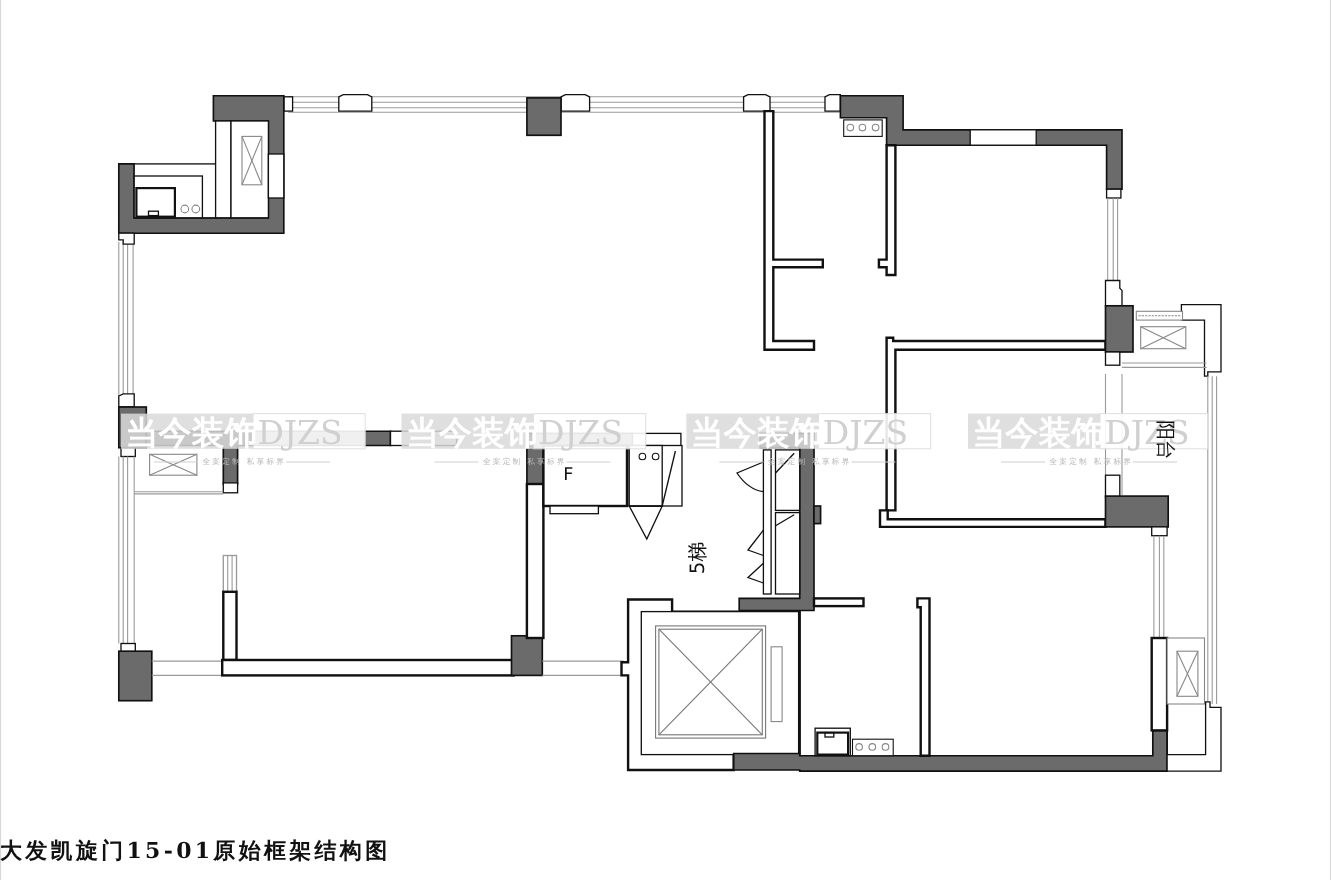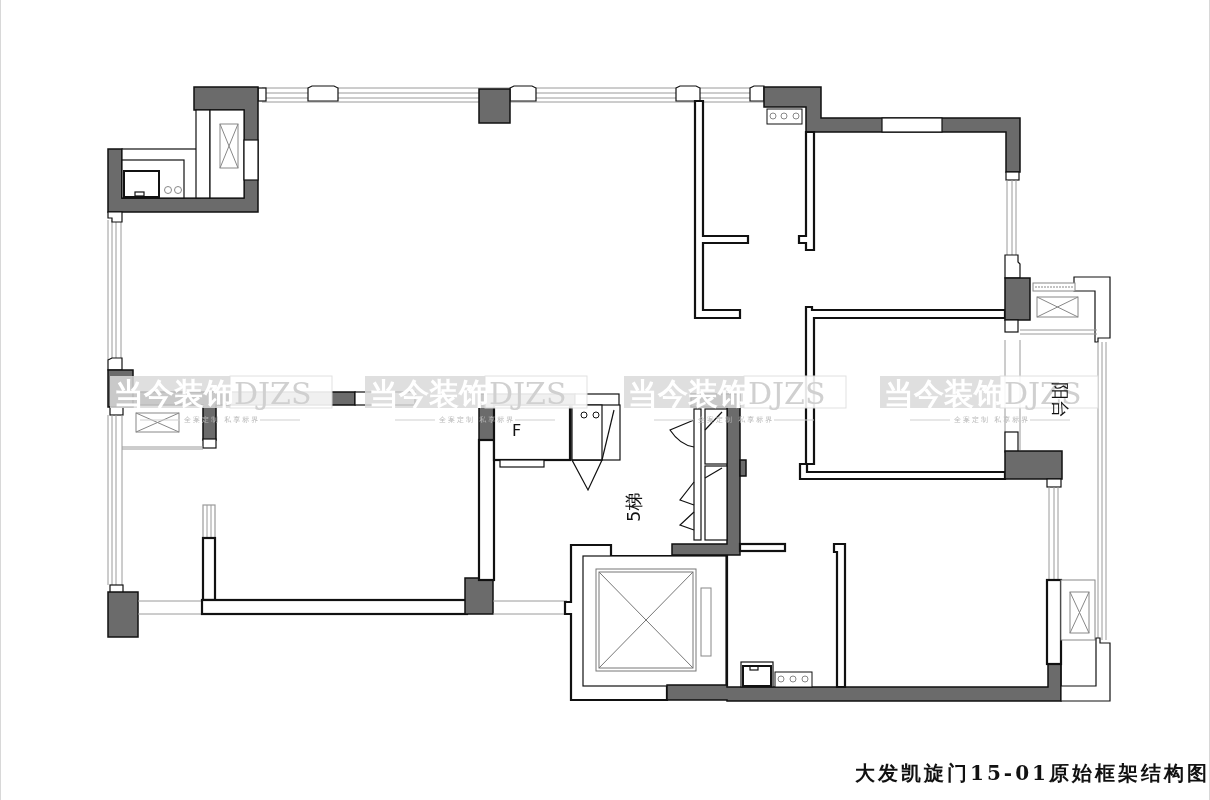--- a/index.html
+++ b/index.html
@@ -12,21 +12,21 @@
   .win { fill: none; stroke: #9a9a9a; stroke-width: 1; }
   .fix { fill: #fff; stroke: #888; stroke-width: 1; }
   .dark { fill: none; stroke: #111; stroke-width: 1.2; }
   .wm-box { fill: #d9d9d9; opacity: 0.85; }
   .wm-box2 { fill: #ffffff; stroke: #dedede; stroke-width: 1; opacity: 0.9; }
   .wm-cn { font-family: "DejaVu Sans", sans-serif; font-weight: bold; font-size: 30px; fill: #ffffff; }
   .wm-en { font-family: "DejaVu Serif", serif; font-size: 30px; fill: #d0d0d0; }
   .wm-sub { font-family: "DejaVu Sans", sans-serif; font-size: 7px; fill: #b8b8b8; letter-spacing: 2px; }
   .wm-line { stroke: #cfcfcf; stroke-width: 1; }
   .label { font-family: "DejaVu Sans", sans-serif; font-size: 18px; fill: #111; }
-  .title { position: absolute; left: 0; width: 1210px; top: 760px; text-align: right; font-family: "DejaVu Serif", serif; font-weight: bold; font-size: 20px; color: #111; letter-spacing: 3px; }
+  .title { position: absolute; left: 0; width: 1210px; top: 760px; text-align: left; font-family: "DejaVu Serif", serif; font-weight: bold; font-size: 20px; color: #111; letter-spacing: 3px; }
 </style>
 </head>
 <body>
 
 <div class="frame"></div>
 
 <svg class="plan" viewBox="0 0 1210 800">
 
   <g>
     <line class="win" x1="262" y1="88" x2="770" y2="88"></line>

